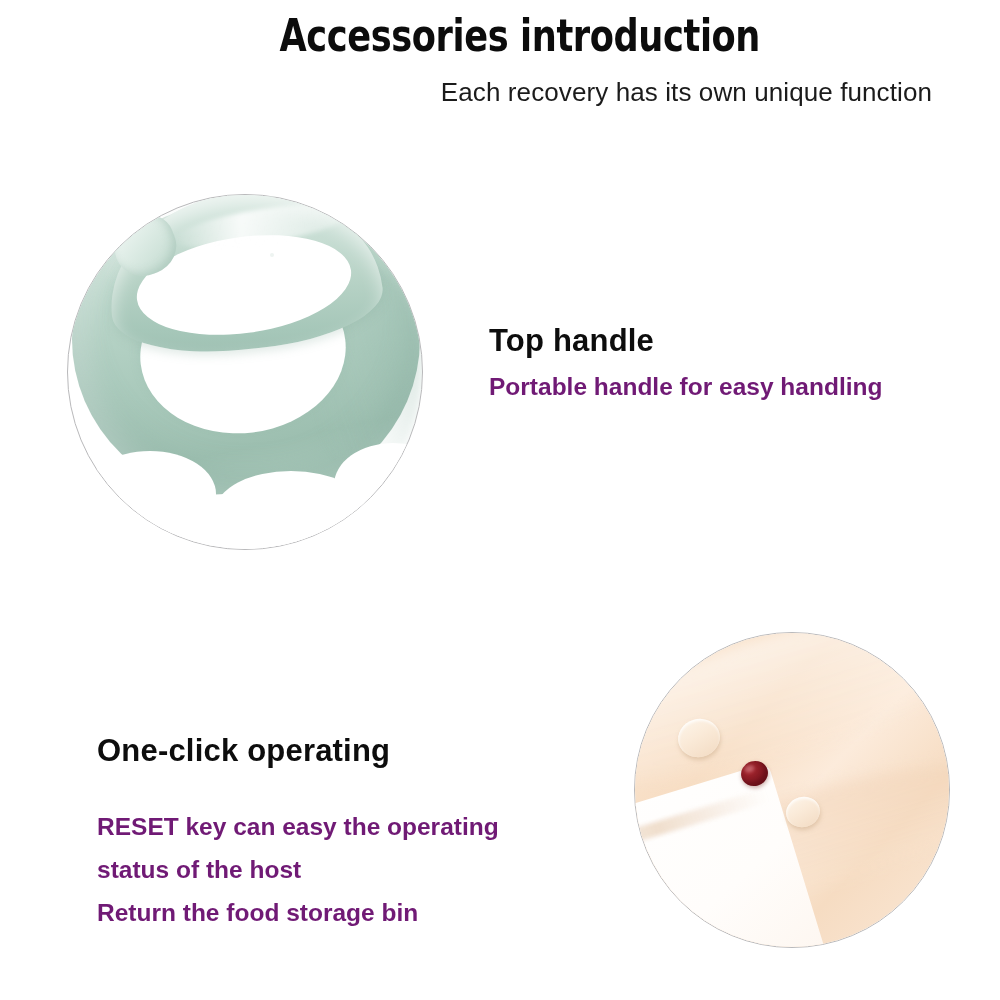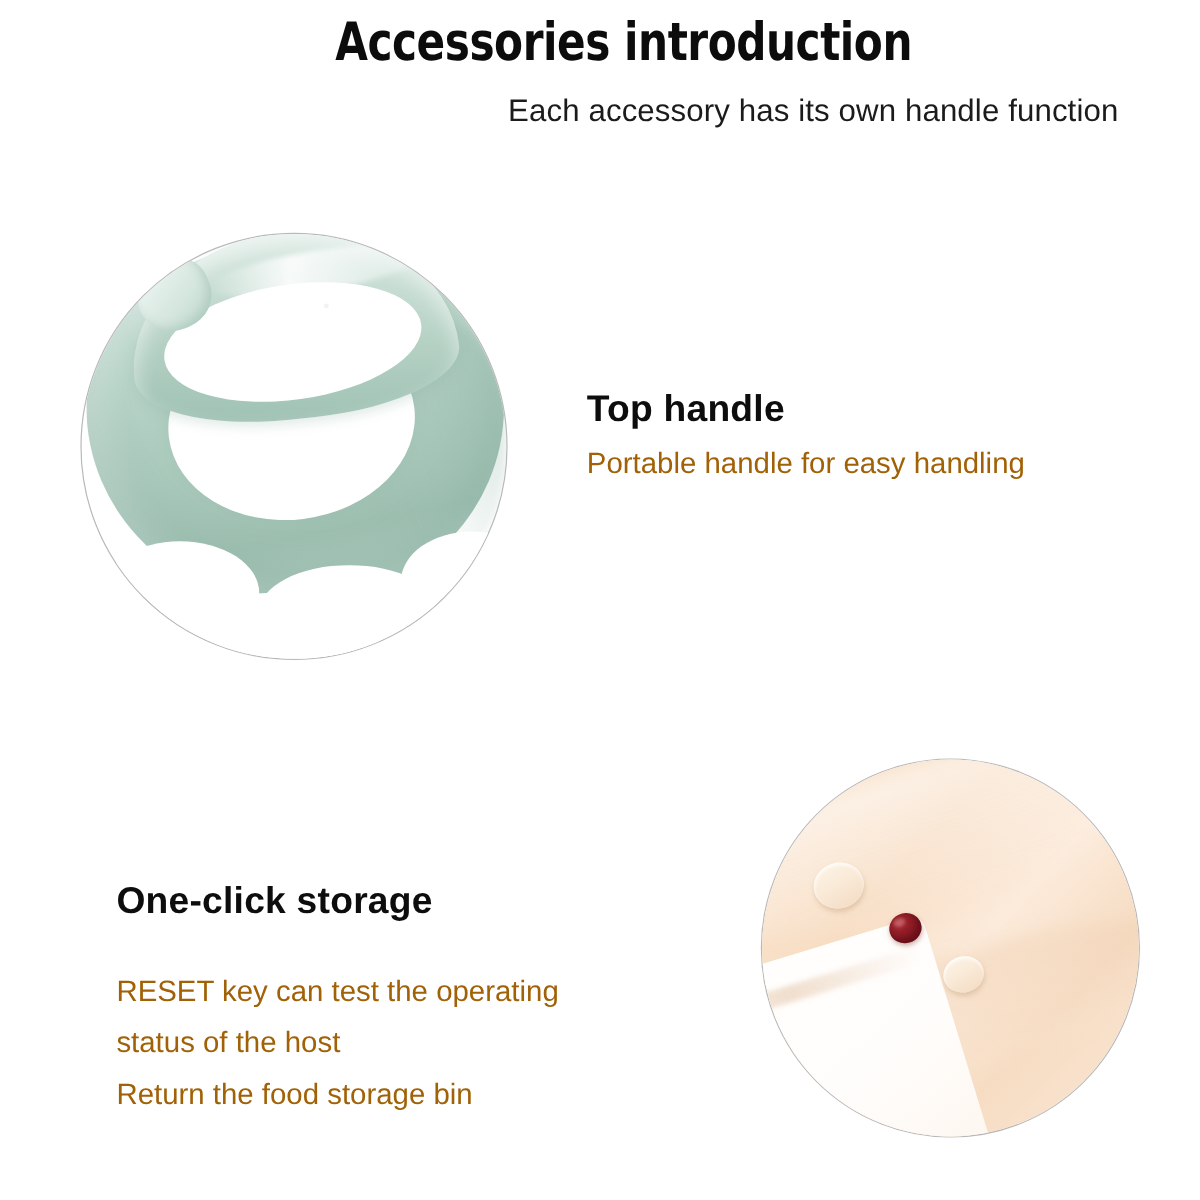--- a/index.html
+++ b/index.html
@@ -60,23 +60,23 @@
     font-family: "Liberation Sans", sans-serif;
     font-weight: 700;
     font-size: 31px;
     color: #0d0d0d;
     letter-spacing: 0.2px;
     white-space: nowrap;
   }
   .feature-desc {
     position: absolute;
     font-family: "Liberation Sans", sans-serif;
-    font-weight: 400;
+    font-weight: 700;
     font-size: 24.5px;
-    color: #a16207;
+    color: #701a75;
     line-height: 43px;
   }
   .feature-desc .line { display: block; white-space: nowrap; }
 
   #feat-top-title { left: 489px; top: 298px; margin-top: 25px; }
   #feat-top-desc  { left: 489px; top: 365px; }
 
   #feat-reset-title { left: 97px; top: 733px; }
   #feat-reset-desc  { left: 97px; top: 805px; }
 
@@ -327,21 +327,21 @@
     filter: blur(1.5px);
   }
 </style>
 </head>
 <body>
 
 <div class="page">
 
   <div class="header">
     <h1 class="page-title">Accessories introduction</h1>
-    <p class="page-subtitle">Each accessory has its own handle function</p>
+    <p class="page-subtitle">Each recovery has its own unique function</p>
   </div>
 
   <div class="photo-circle" id="circle-handle">
     <div class="photo-stage">
       <div class="lid-wrap">
         <div class="lid-body"></div>
         <div class="lid-rightwall"></div>
         <div class="lid-hole"></div>
         <div class="lid-handle"></div>
         <div class="lid-handle-gap"></div>
@@ -355,24 +355,24 @@
       </div>
     </div>
   </div>
 
   <div class="feature-title" id="feat-top-title">Top handle</div>
 
   <div class="feature-desc" id="feat-top-desc">
     <span class="line">Portable handle for easy handling</span>
   </div>
 
-  <div class="feature-title" id="feat-reset-title">One-click storage</div>
+  <div class="feature-title" id="feat-reset-title">One-click operating</div>
 
   <div class="feature-desc" id="feat-reset-desc">
-    <span class="line">RESET key can test the operating</span>
+    <span class="line">RESET key can easy the operating</span>
     <span class="line">status of the host</span>
     <span class="line">Return the food storage bin</span>
   </div>
 
   <div class="photo-circle" id="circle-reset">
     <div class="photo-stage">
       <div class="host-wrap">
         <div class="host-body"></div>
         <div class="host-band b1"></div>
         <div class="host-band b2"></div>

